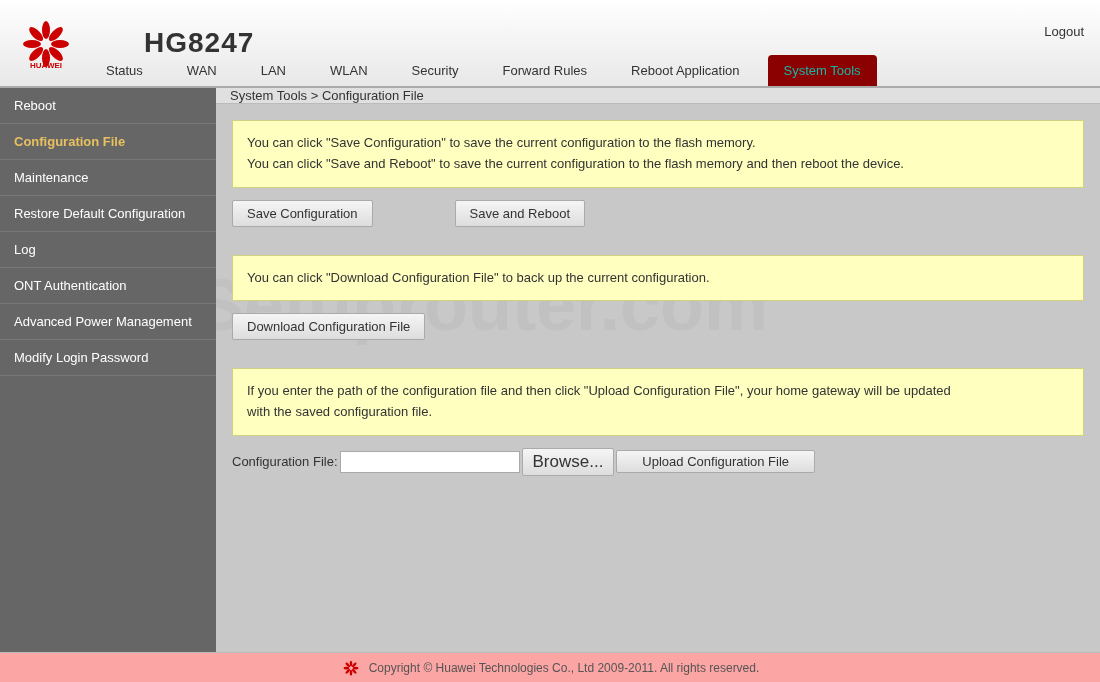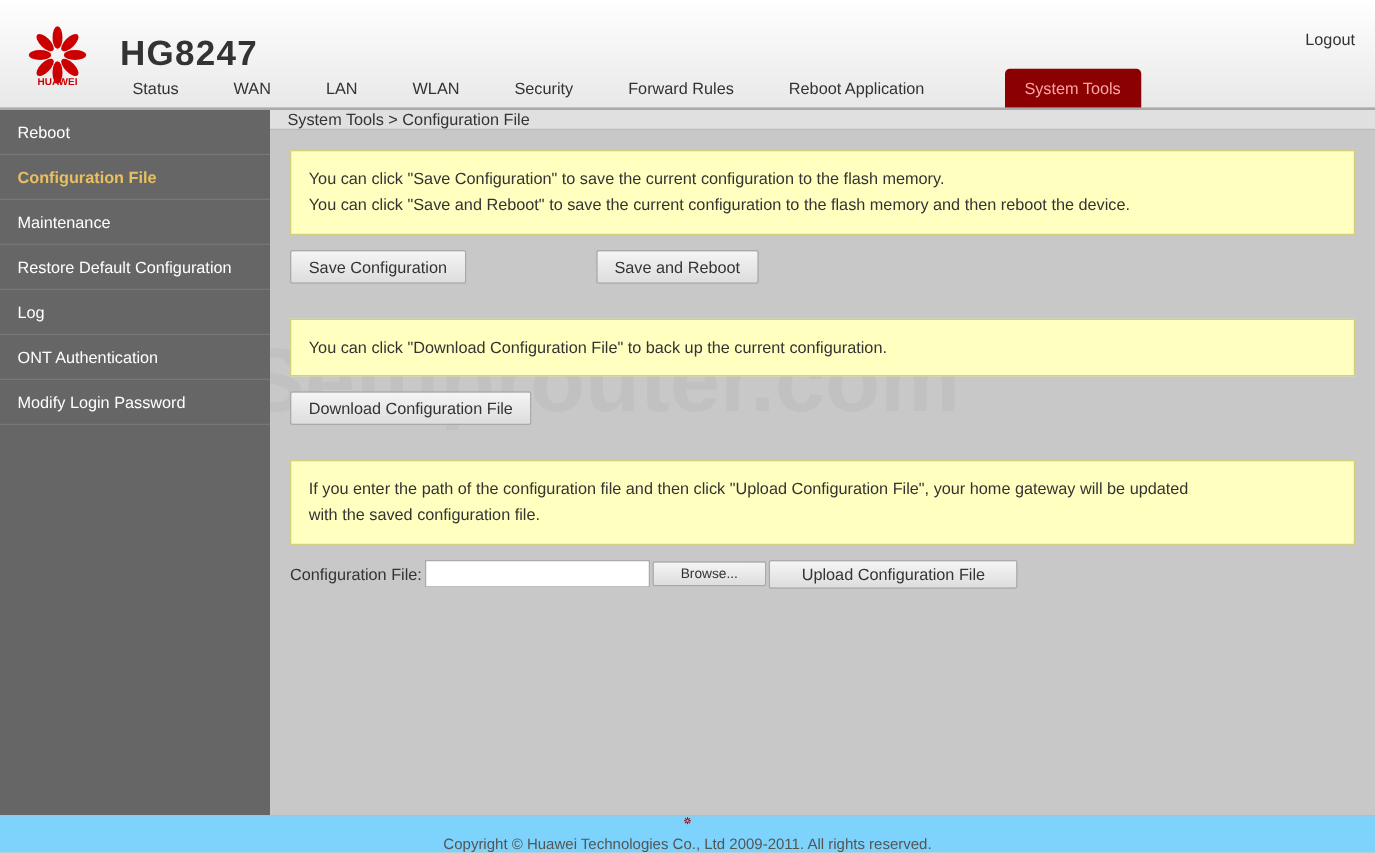--- a/index.html
+++ b/index.html
@@ -20,20 +20,21 @@
       align-items: center;
       gap: 10px;
       margin-right: 20px;
     }
     #logo-svg { width: 60px; height: 55px; }
     #brand-name {
       font-size: 28px;
       font-weight: bold;
       color: #333;
       letter-spacing: 1px;
+      margin-left: 48px;
     }
     #logout-btn {
       position: absolute;
       right: 16px;
       top: 24px;
       color: #333;
       text-decoration: none;
       font-size: 13px;
       cursor: pointer;
     }
@@ -50,23 +51,22 @@
       padding: 8px 16px;
       color: #333;
       cursor: pointer;
       font-size: 13px;
       background: transparent;
       border: none;
       white-space: nowrap;
     }
     .nav-item.active {
       background: #8b0000;
-      color: #fca5a5;
+      color: #14b8a6;
       border-radius: 4px 4px 0 0;
-      margin-left: 36px;
     }
 
     
     #main-layout {
       display: flex;
       height: calc(682px - 88px - 30px);
     }
 
     
     #sidebar {
@@ -143,21 +143,21 @@
       font-size: 13px;
       cursor: pointer;
       border-radius: 2px;
       margin-bottom: 14px;
       position: relative;
       z-index: 1;
     }
 
     .btn-row {
       display: flex;
-      gap: 104px;
+      gap: 82px;
       margin-bottom: 14px;
       position: relative;
       z-index: 1;
     }
 
     
     .upload-row {
       display: flex;
       align-items: center;
       gap: 2px;
@@ -169,50 +169,49 @@
       color: #333;
     }
     .upload-input {
       width: 180px;
       height: 22px;
       border: 1px solid #aaa;
       background: white;
       padding: 2px 4px;
     }
     .browse-btn {
-      padding: 3px 22px;
+      padding: 3px 10px;
       background: linear-gradient(to bottom, #f5f5f5, #ddd);
       border: 1px solid #aaa;
       color: #333;
-      font-size: 11px;
+      font-size: 17px;
       cursor: pointer;
       border-radius: 2px;
     }
     .upload-btn {
       padding: 3px 25px;
       background: linear-gradient(to bottom, #f5f5f5, #ddd);
       border: 1px solid #aaa;
       color: #333;
       font-size: 13px;
       cursor: pointer;
       border-radius: 2px;
     }
 
     
     #footer {
       height: 30px;
-      background: #7dd3fc;
+      background: #fca5a5;
       display: flex;
       align-items: center;
       justify-content: center;
       font-size: 12px;
       color: #555;
       border-top: 1px solid #bbb;
       gap: 8px;
-      flex-direction: column;
     }
   </style>
 </head>
 <body>
 
 <div id="header">
   <div id="logo-area">
 
     <svg id="logo-svg" viewBox="0 0 60 55" xmlns="http://www.w3.org/2000/svg">
 
@@ -247,20 +246,21 @@
 
 <div id="main-layout">
 
   <div id="sidebar">
     <div class="sidebar-item">Reboot</div>
     <div class="sidebar-item highlighted" style="color:#e8c060;font-weight:bold;">Configuration File</div>
     <div class="sidebar-item">Maintenance</div>
     <div class="sidebar-item">Restore Default Configuration</div>
     <div class="sidebar-item">Log</div>
     <div class="sidebar-item">ONT Authentication</div>
+    <div class="sidebar-item">Advanced Power Management</div>
     <div class="sidebar-item">Modify Login Password</div>
   </div>
 
   <div id="content">
     <div id="breadcrumb">System Tools &gt; Configuration File</div>
 
     <div id="content-inner">
 
       <div id="watermark">Setuprouter.com</div>
 

